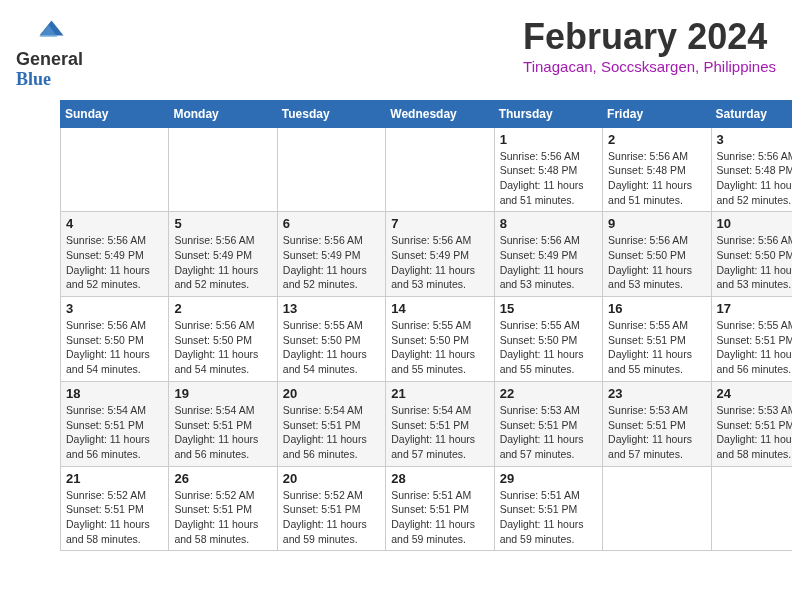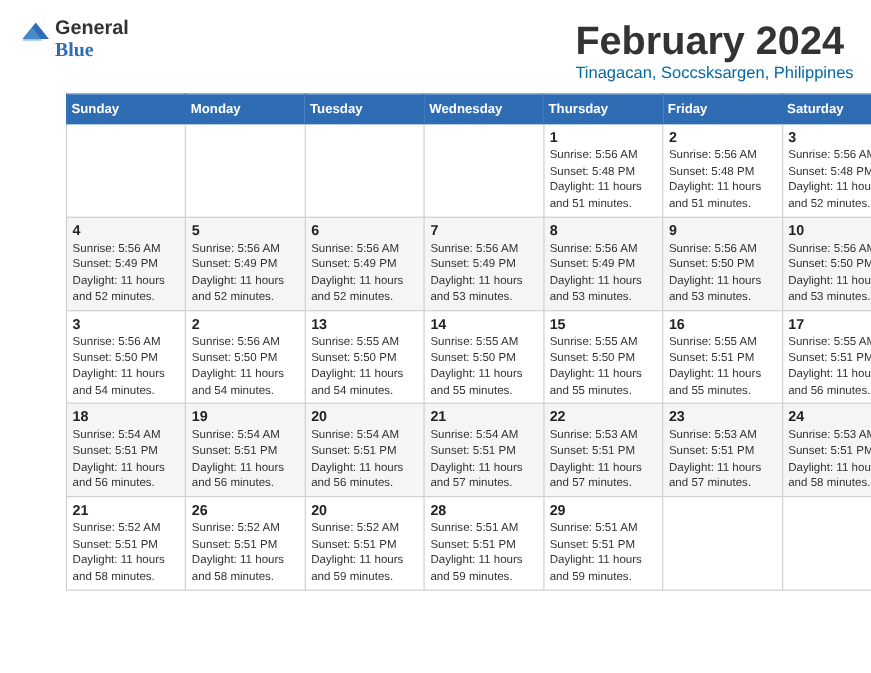--- a/index.html
+++ b/index.html
@@ -11,21 +11,23 @@
       padding: 16px;
     }
     .header {
       display: flex;
       justify-content: space-between;
       align-items: flex-start;
       margin-bottom: 10px;
     }
     .logo {
       display: flex;
+      align-items: center;
       gap: 4px;
+      flex-direction: column;
     }
     .logo-text {
       font-size: 18px;
       font-weight: bold;
       line-height: 1.1;
     }
     .logo-text .general { color: #333; }
     .logo-text .blue { color: #2e6db4; font-family: Liberation Serif, serif; }
     .logo-icon {
       width: 30px;
@@ -33,21 +35,21 @@
     }
     .title-block {
     }
     .month-title {
       font-size: 36px;
       font-weight: bold;
       color: #333;
     }
     .location-title {
       font-size: 15px;
-      color: #0369a1;
+      color: #a21caf;
     }
     .calendar {
       width: 100%;
       border-collapse: collapse;
       font-size: 11px;
       margin-left: 44px;
     }
     .calendar th {
       background-color: #2e6db4;
       color: #fff;

